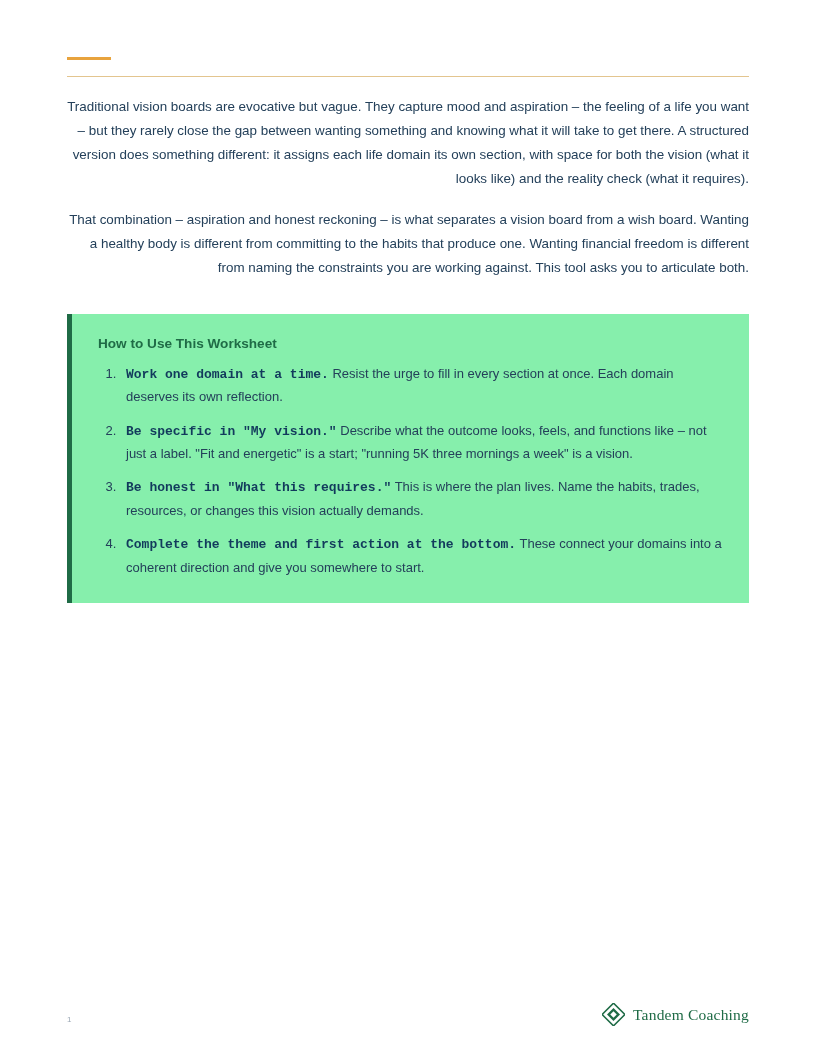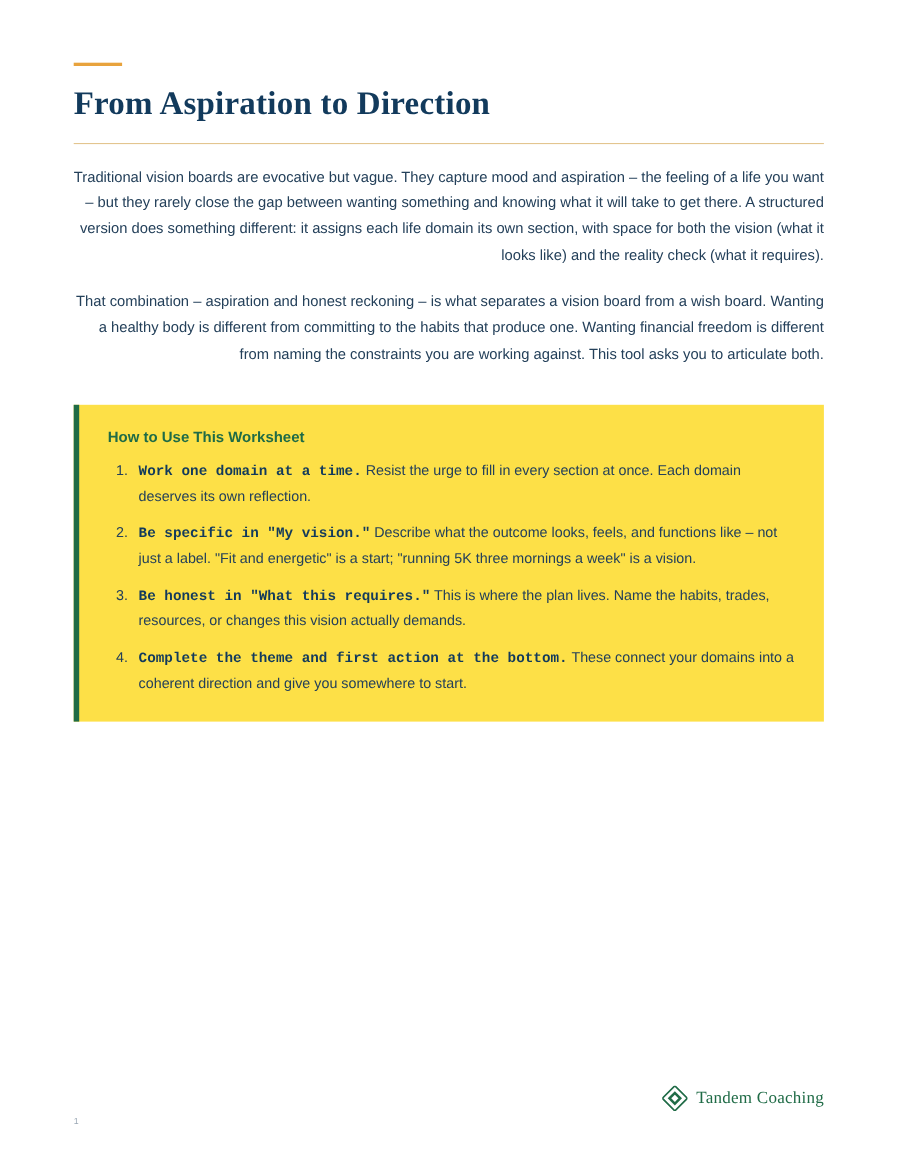--- a/index.html
+++ b/index.html
@@ -50,21 +50,21 @@
     font-size: 13.4px;
     line-height: 1.78;
     color: #24405a;
     margin-top: 18px;
     text-align: right;
   }
   p.body-par + p.body-par { }
 
   .callout {
     margin-top: 34px;
-    background: #fde047;
+    background: #86efac;
     border-left: 5px solid #1f6b46;
     padding: 22px 26px 24px 26px;
     width: 682px;
   }
   .callout-title {
     color: #1f6b46;
     font-size: 13.6px;
     font-weight: 700;
     margin-bottom: 12px;
   }
@@ -96,21 +96,21 @@
   .page-number {
     position: absolute;
     left: 0;
     bottom: 2px;
     font-size: 8px;
     color: #9aa7b4;
   }
   .brand {
     position: absolute;
     right: 0;
-    bottom: 16px;
+    bottom: 0;
     display: flex;
     align-items: center;
     gap: 8px;
   }
   .brand-mark {
     width: 23px;
     height: 23px;
     display: block;
   }
   .brand-name {
@@ -122,21 +122,20 @@
 </style>
 </head>
 <body>
 
 <div class="page">
 
   <div class="content">
 
     <div class="accent-rule"></div>
 
-    <h1 class="doc-title">From Aspiration to Direction</h1>
 
     <div class="title-rule"></div>
 
     <p class="body-par">Traditional vision boards are evocative but vague. They capture mood and aspiration – the feeling of a life you want – but they rarely close the gap between wanting something and knowing what it will take to get there. A structured version does something different: it assigns each life domain its own section, with space for both the vision (what it looks like) and the reality check (what it requires).</p>
     <p class="body-par">That combination – aspiration and honest reckoning – is what separates a vision board from a wish board. Wanting a healthy body is different from committing to the habits that produce one. Wanting financial freedom is different from naming the constraints you are working against. This tool asks you to articulate both.</p>
 
     <div class="callout">
       <div class="callout-title">How to Use This Worksheet</div>
       <ol class="callout-list">
         <li>

